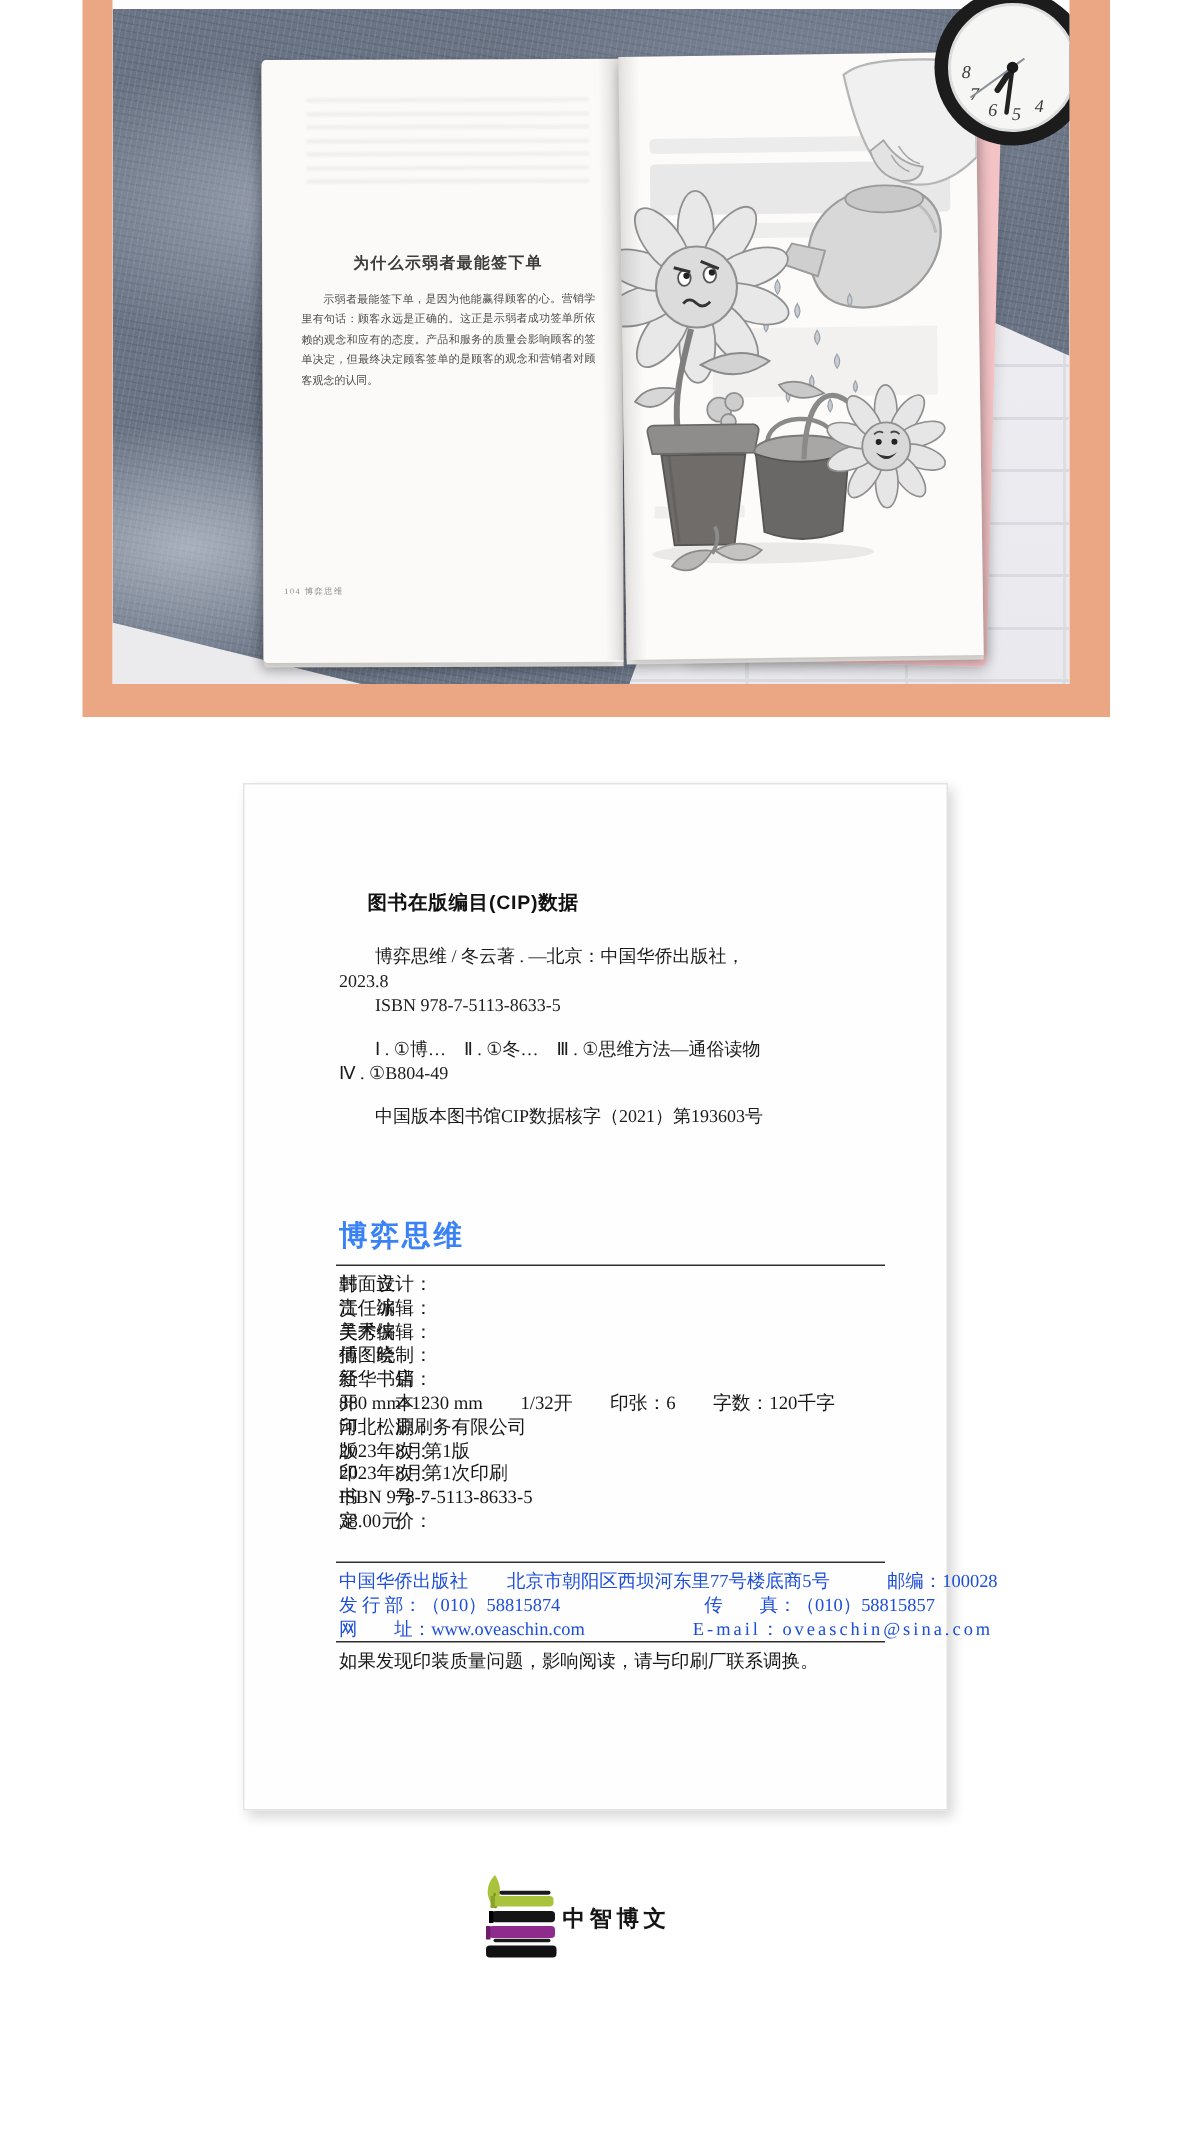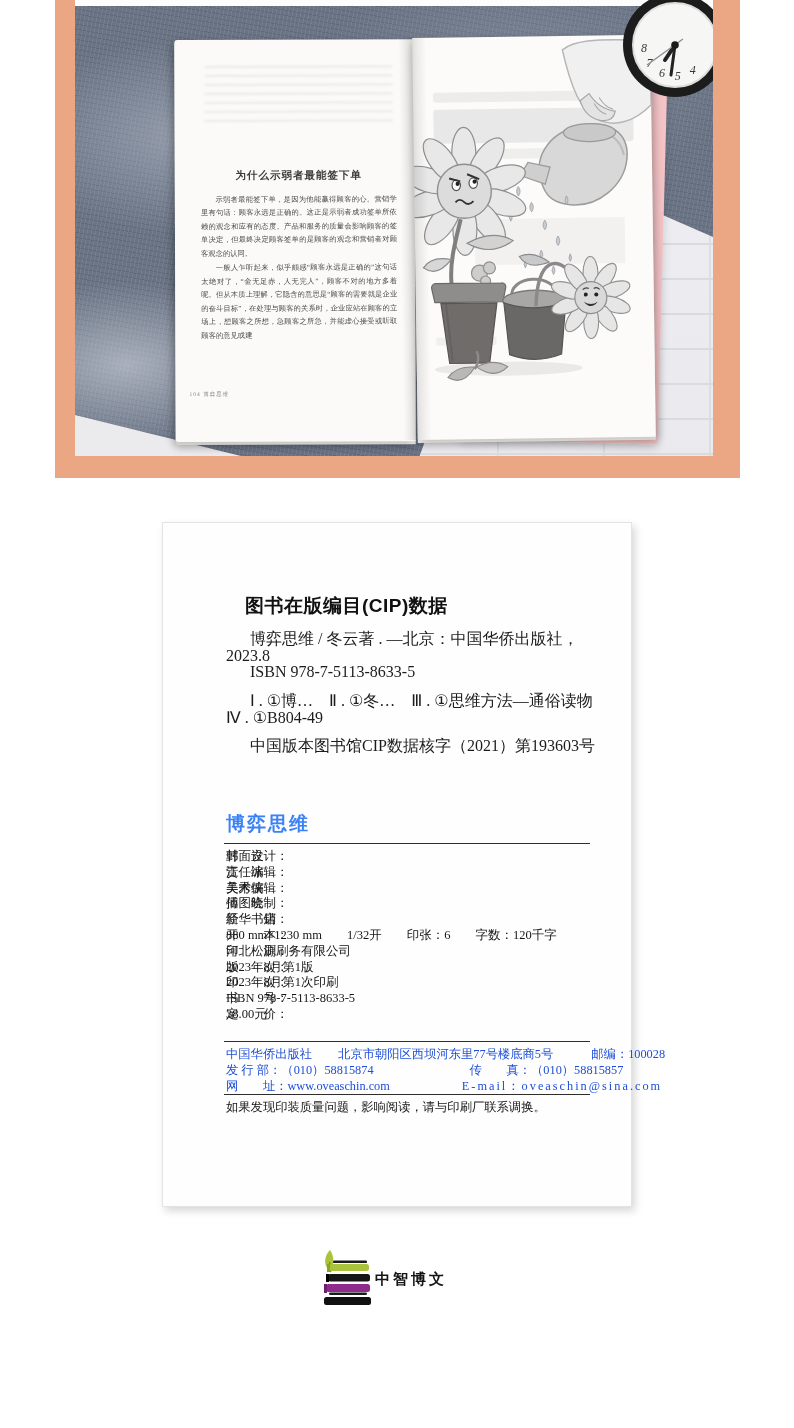--- a/index.html
+++ b/index.html
@@ -50,22 +50,22 @@
   .lp-title{font-size:10.5px;font-weight:bold;text-align:center;letter-spacing:1px;color:#3c3c3c;margin-bottom:10px;margin-top:33px;}
   .lp-p{font-size:7.3px;line-height:1.85;text-align:justify;text-indent:2em;margin:0 0 1px 0;}
   .lp-footer{position:absolute;left:14px;bottom:44px;font-size:5.5px;letter-spacing:1px;color:#8a8a8a;}
 
   .clock{position:absolute;left:540px;top:-15px;width:120px;height:120px;}
 
   
   .pg{position:absolute;left:162px;top:522px;width:468px;height:683px;background:#fefefe;
       border:1px solid #e3e3e3;box-shadow:3px 4px 8px rgba(0,0,0,.16);}
   .pg *{position:absolute;}
-  .cip-head{left:82px;top:70px;font-family:"Liberation Sans",sans-serif;font-weight:bold;font-size:19px;color:#111;letter-spacing:.5px;}
-  .cip-line{left:63px;font-size:16px;color:#1c1c1c;white-space:nowrap;}
+  .cip-head{left:82px;top:70px;font-family:"Liberation Sans",sans-serif;font-weight:bold;font-size:13px;color:#111;letter-spacing:.5px;}
+  .cip-line{left:63px;font-size:12px;color:#1c1c1c;white-space:nowrap;}
   .cip-line.ind{left:87px;}
   .cip-l1{top:106px;} .cip-l2{top:124px;} .cip-l3{top:140px;}
   .cip-l4{top:168px;} .cip-l5{top:185px;} .cip-l6{top:213px;}
   .bk-title{left:63px;top:288px;font-family:"Liberation Sans",sans-serif;font-weight:bold;font-size:19px;color:#3b82f6;letter-spacing:2px;}
   .rule{left:61px;width:366px;height:0;border-top:1.6px solid #2e2e2e;}
   .rule1{top:320px;} .rule2{top:518px;} .rule3{top:571px;}
   .rows{left:63px;top:326px;width:370px;position:absolute;}
   .rows .crow{position:static;display:flex;height:15.8px;line-height:15.8px;font-size:12.5px;color:#161616;white-space:nowrap;}
   .clabel{display:inline-block;width:68px;flex:none;}
   .cvalue{flex:1;}
@@ -95,21 +95,20 @@
 
       <div class="pink-cover"></div>
 
       <div class="book">
 
         <div class="page left">
           <div class="lp-ghost"></div>
           <div class="lp-inner">
             <div class="lp-title">为什么示弱者最能签下单</div>
             <p class="lp-p">示弱者最能签下单，是因为他能赢得顾客的心。营销学里有句话：顾客永远是正确的。这正是示弱者成功签单所依赖的观念和应有的态度。产品和服务的质量会影响顾客的签单决定，但最终决定顾客签单的是顾客的观念和营销者对顾客观念的认同。</p>
-            <p class="lp-p">一般人乍听起来，似乎颇感“顾客永远是正确的”这句话太绝对了，“金无足赤，人无完人”，顾客不对的地方多着呢。但从本质上理解，它隐含的意思是“顾客的需要就是企业的奋斗目标”，在处理与顾客的关系时，企业应站在顾客的立场上，想顾客之所想，急顾客之所急，并能虚心接受或听取顾客的意见或建</p>
           </div>
           <div class="lp-footer">104 博弈思维</div>
         </div>
 
         <div class="page right">
           <svg width="238" height="402" viewBox="0 0 238 402">
 
             <rect x="20" y="55" width="190" height="10" rx="3" fill="#9aa0a8" opacity=".16"></rect>
             <rect x="20" y="72" width="200" height="34" rx="3" fill="#9aa0a8" opacity=".20"></rect>
             <rect x="30" y="112" width="180" height="10" rx="3" fill="#9aa0a8" opacity=".14"></rect>

